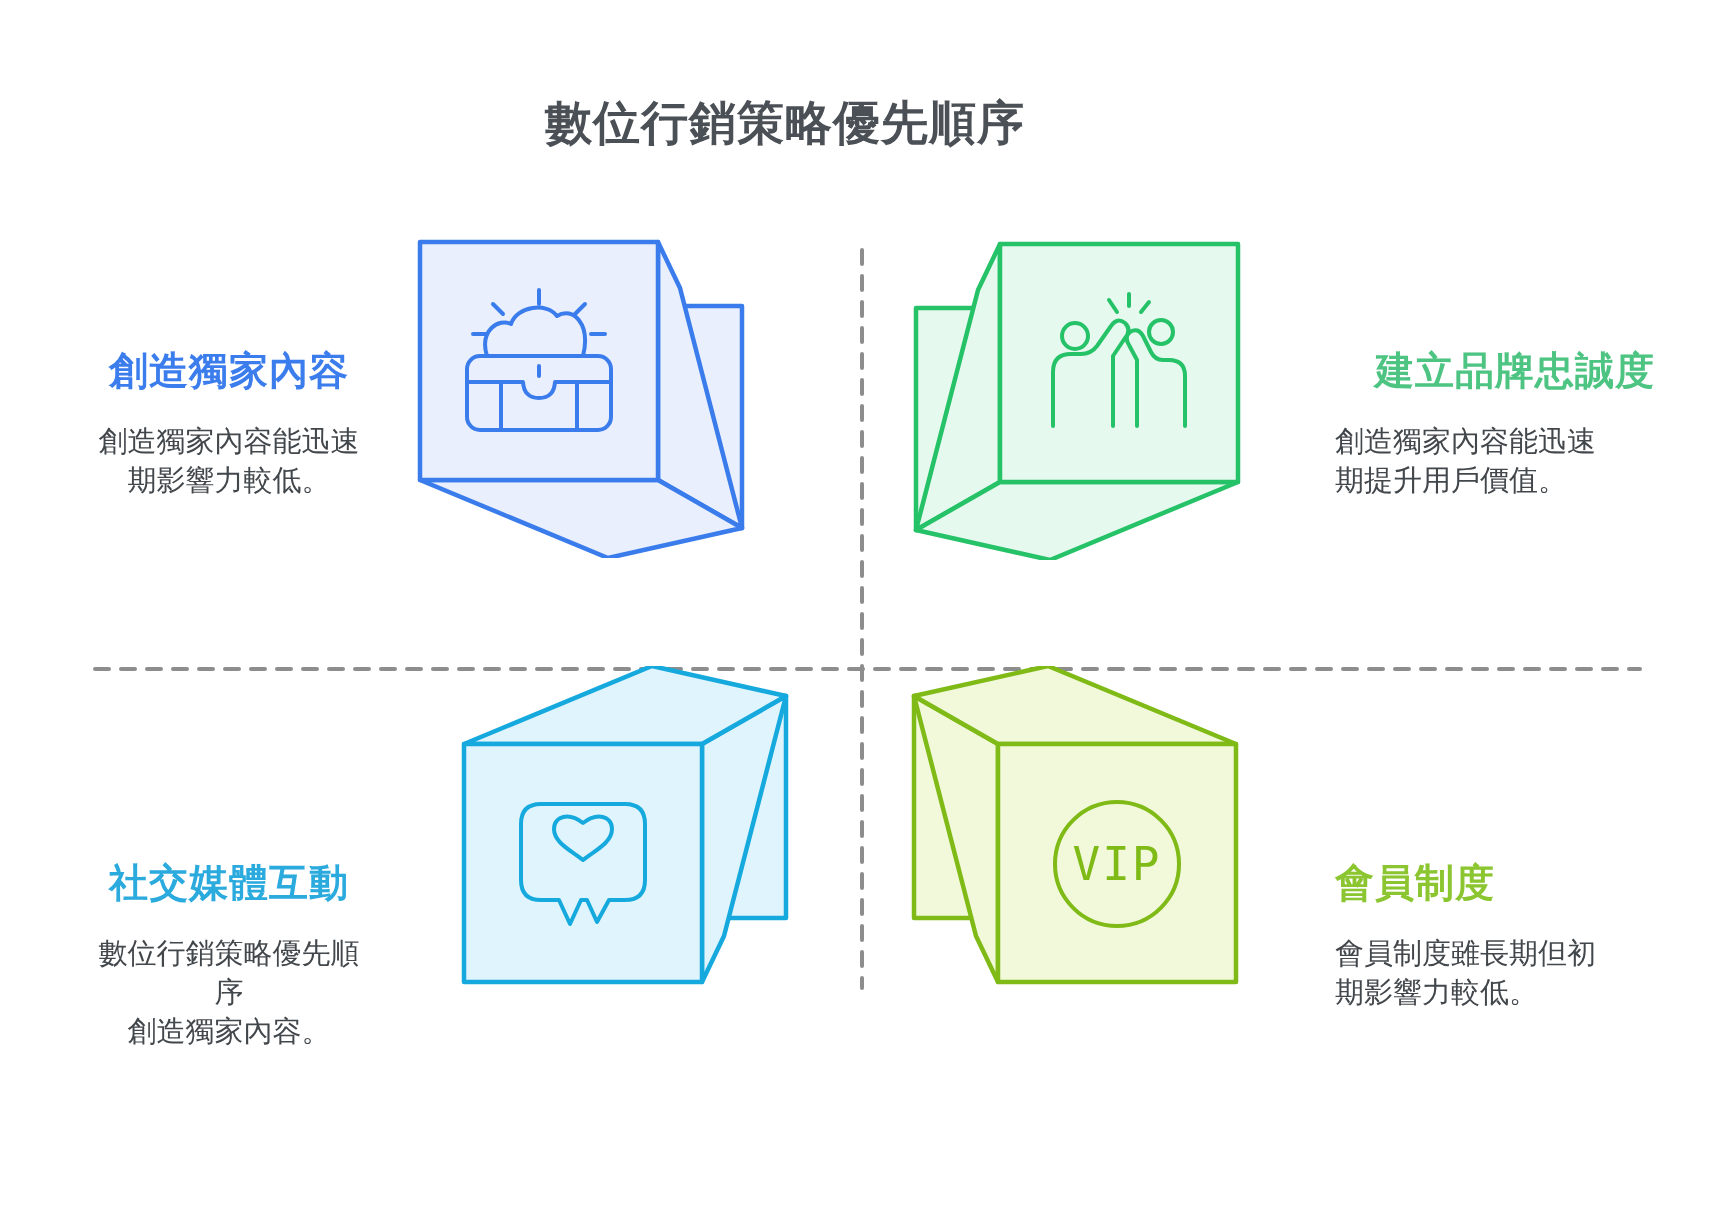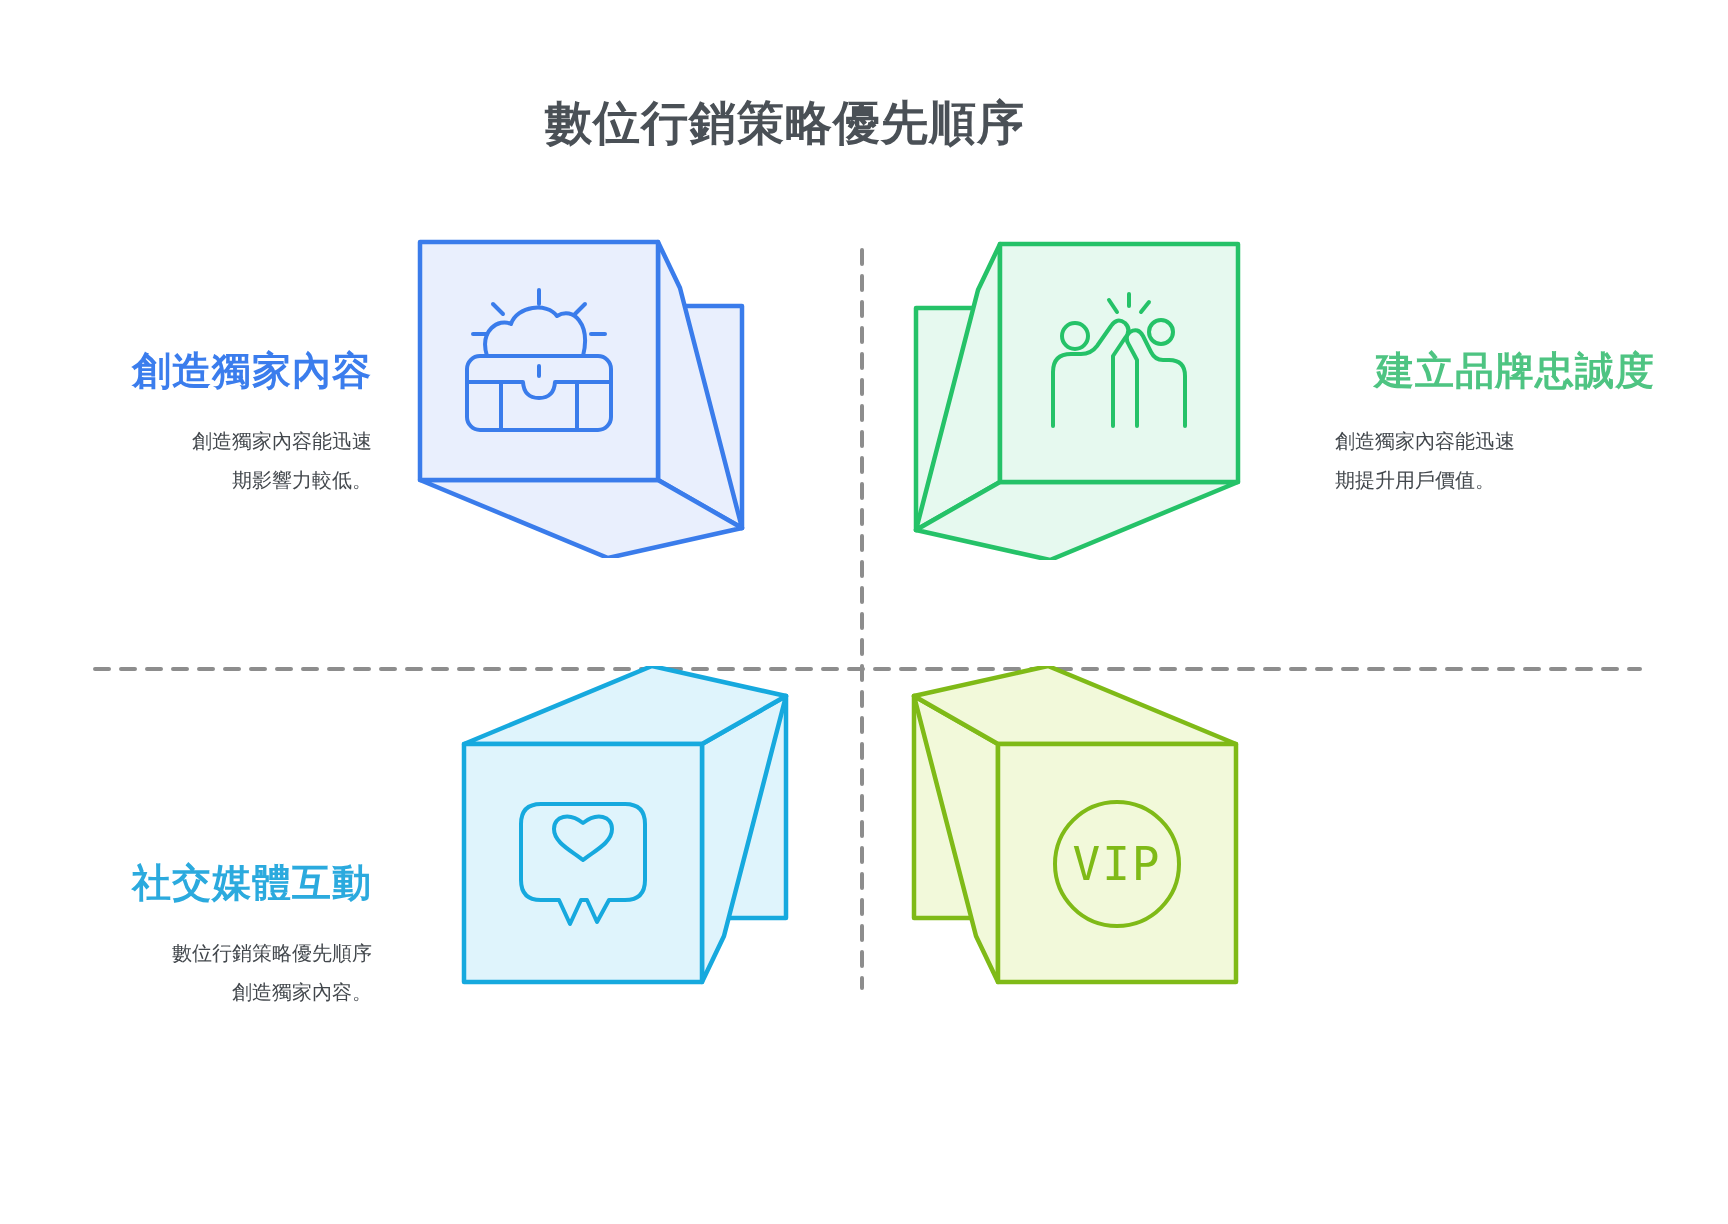--- a/index.html
+++ b/index.html
@@ -6,22 +6,22 @@
   .canvas {
     position:relative; width:1728px; height:1224px; background:#ffffff;
     font-family:"Liberation Sans", sans-serif; overflow:hidden;
   }
   .title {
     position:absolute; left:0; right:158px; top:92px; text-align:center;
     font-size:47px; font-weight:800; color:#4a5056; letter-spacing:1px;
   }
   .quad-text { position:absolute; }
   .quad-text h2 { margin:0; font-size:39px; line-height:46px; font-weight:800; letter-spacing:1px; }
-  .quad-text p  { margin:28px 0 0 0; font-size:20px; line-height:39px; color:#42474c;font-family:Liberation Serif, serif; }
-  .q-left  { left:86px;  width:286px; text-align:right; }
+  .quad-text p  { margin:28px 0 0 0; font-size:29px; line-height:39px; color:#42474c;font-family:Liberation Serif, serif; }
+  .q-left  { left:86px;  width:286px; text-align:center; }
   .q-right { left:1335px; width:320px; text-align:left; }
   .row-top    { top:348px; }
   .row-bottom { top:860px; }
   .h-blue  { color:#3b7ded; }
   .h-green { color:#4ec482;text-align:right; }
   .h-cyan  { color:#2baade; }
   .h-lime  { color:#8bc52f; }
 
   .icon-svg { position:absolute; }
   .box-blue  { fill:#e9effd; stroke:#3a7ceb; }
@@ -119,14 +119,19 @@
     <p><span>創造獨家內容能迅速</span><br>
        <span>期提升用戶價值。</span></p>
   </div>
 
   <div class="quad-text q-left row-bottom">
     <h2 class="h-cyan">社交媒體互動</h2>
     <p><span>數位行銷策略優先順序</span><br>
        <span>創造獨家內容。</span></p>
   </div>
 
+  <div class="quad-text q-right row-bottom">
+    <h2 class="h-lime">會員制度</h2>
+    <p><span>會員制度雖長期但初</span><br>
+       <span>期影響力較低。</span></p>
+  </div>
 
 </div>
 
 </body></html>

